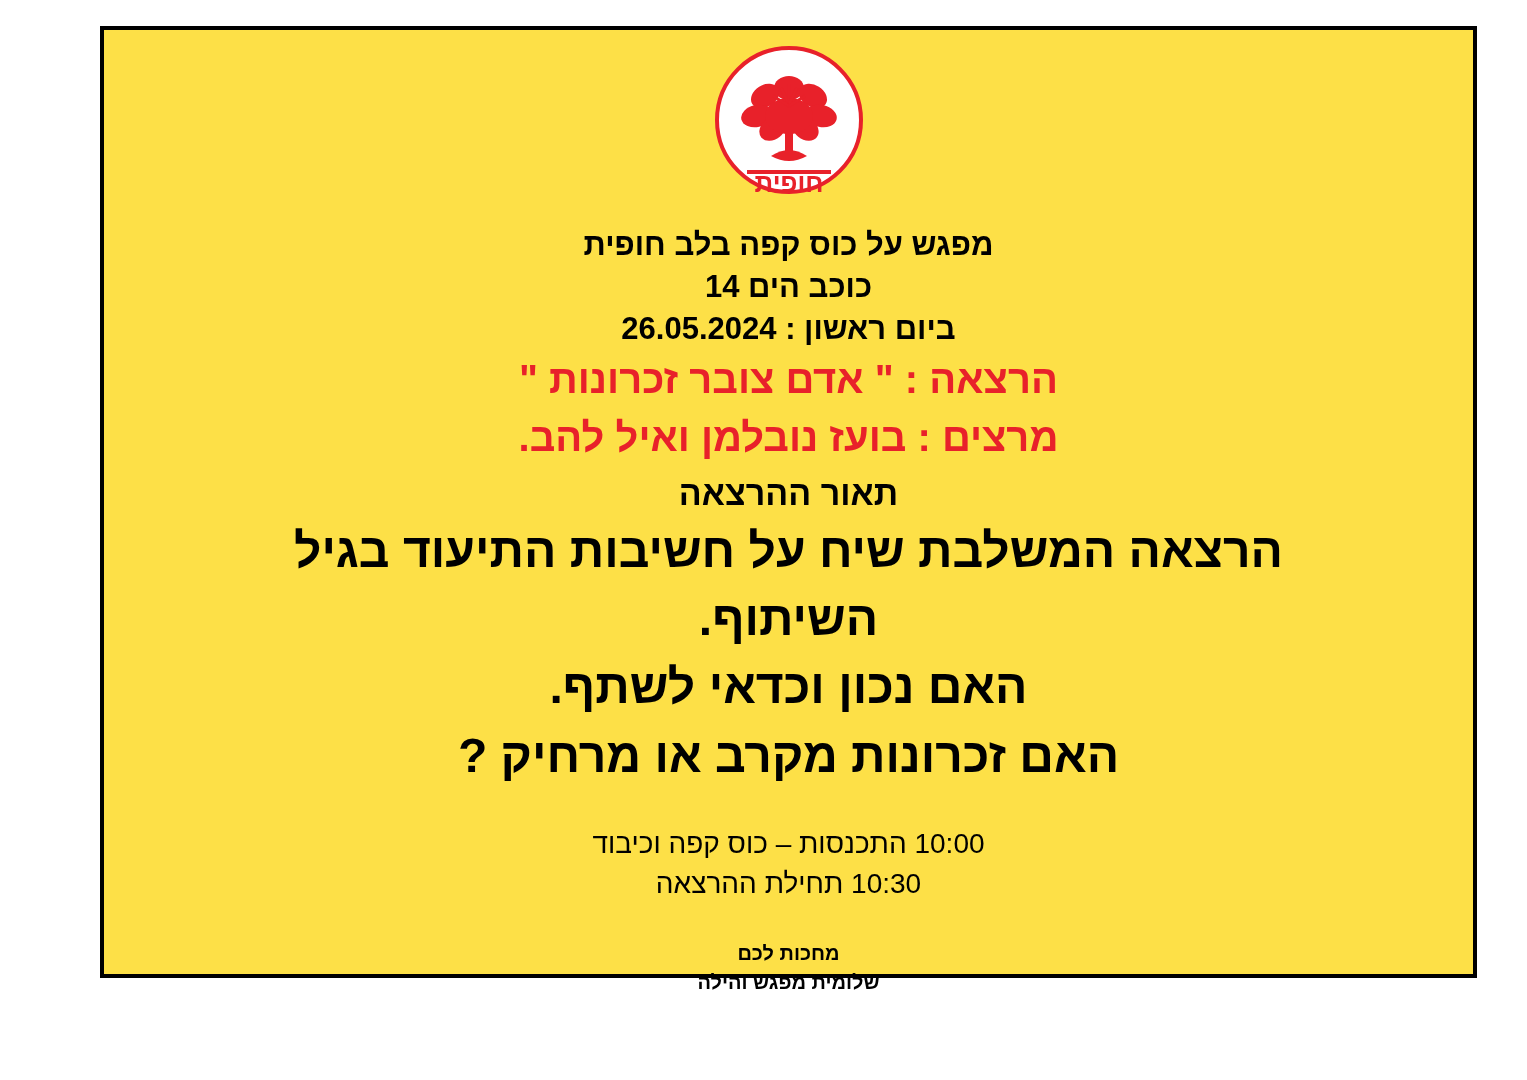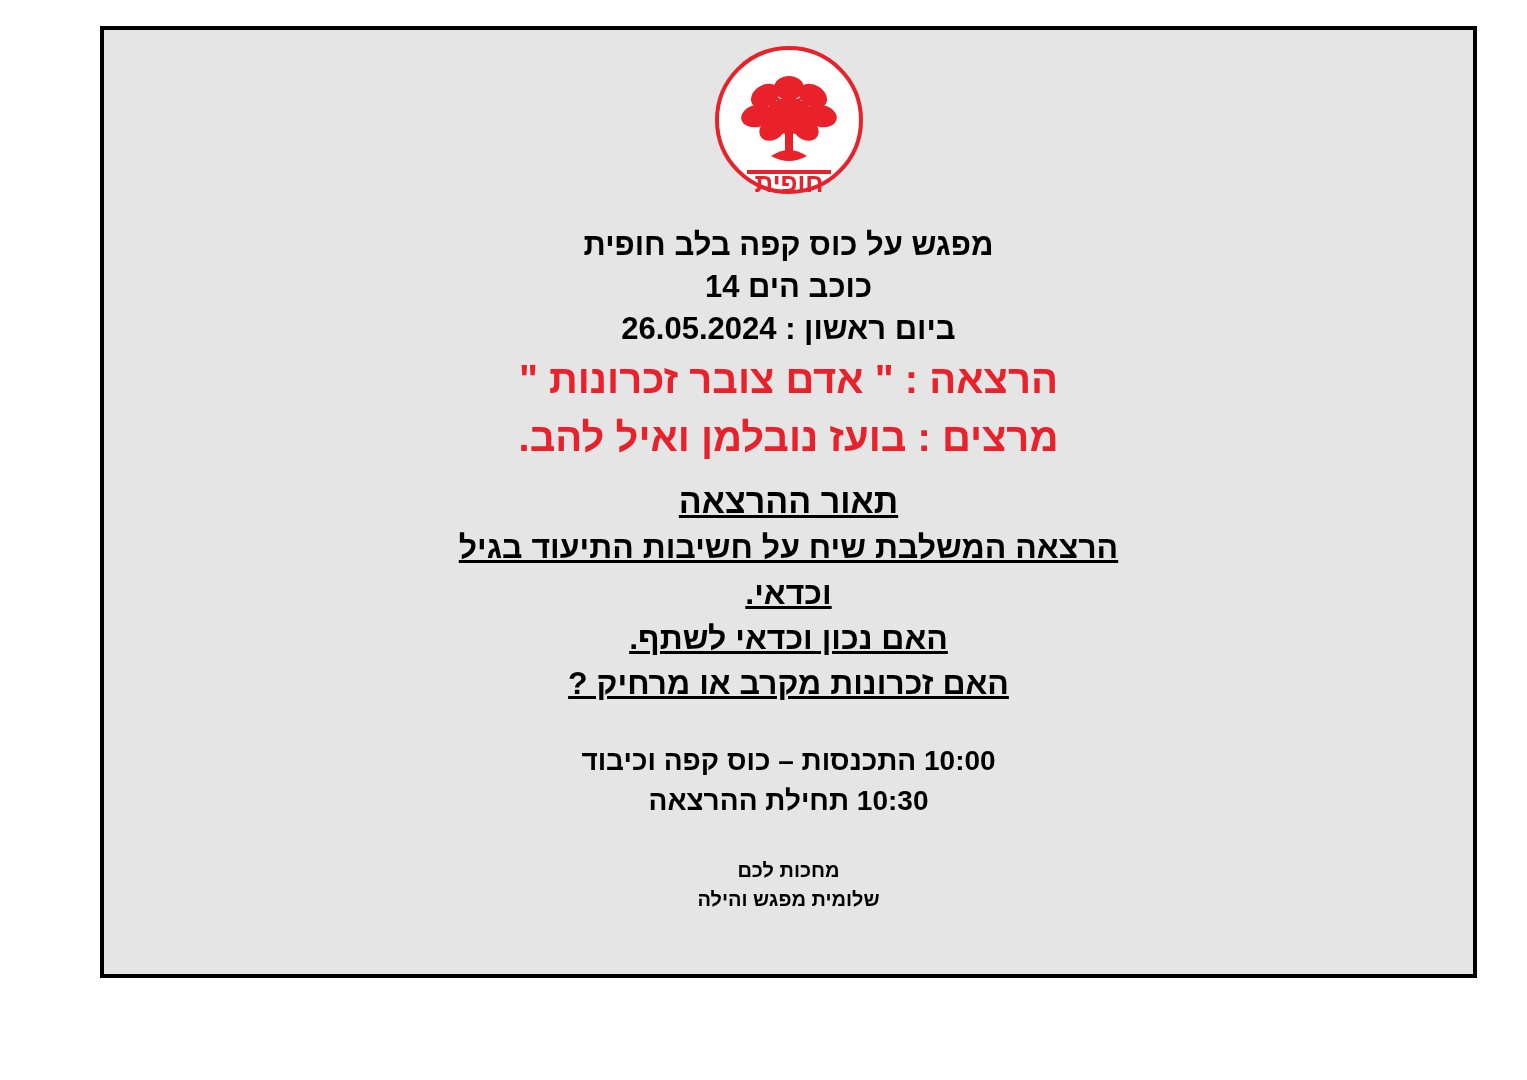--- a/index.html
+++ b/index.html
@@ -20,21 +20,21 @@
     height: 1080px;
     background: #ffffff;
   }
   .flyer-frame {
     position: absolute;
     left: 100px;
     top: 26px;
     width: 1377px;
     height: 952px;
     border: 4px solid #000000;
-    background: #e5e5e5;
+    background: #fde047;
     box-sizing: border-box;
     direction: rtl;
     text-align: center;
   }
   .logo-wrap {
     margin-top: 14px;
     display: flex;
     justify-content: center;
     align-items: center;
   }
@@ -55,34 +55,32 @@
     font-weight: bold;
     line-height: 1.35;
     letter-spacing: 0px;
   }
   .line.red {
     color: #e8212a;
     font-size: 40px;
     line-height: 1.45;
   }
   .line.big {
-    font-size: 32px;
+    font-size: 48px;
     line-height: 1.42;
-    text-decoration: underline;
   }
   .line.desc-title {
     font-size: 34px;
     line-height: 1.4;
-    margin-top: 12px;
-    text-decoration: underline;
+    margin-top: 4px;
   }
   .spacer-md { height: 34px; }
   .schedule {
     font-size: 28px;
-    font-weight: bold;
+    font-weight: normal;
     line-height: 1.45;
   }
   .signoff {
     font-size: 20px;
     font-weight: bold;
     line-height: 1.45;
   }
 </style>
 </head>
 <body>
@@ -124,21 +122,21 @@
       <div class="line">מפגש על כוס קפה בלב חופית</div>
       <div class="line">כוכב הים 14</div>
       <div class="line">ביום ראשון : 26.05.2024</div>
 
       <div class="line red">הרצאה : " אדם צובר זכרונות "</div>
       <div class="line red">מרצים : בועז נובלמן  ואיל להב.</div>
 
       <div class="line desc-title">תאור ההרצאה</div>
 
       <div class="line big">הרצאה המשלבת שיח על חשיבות התיעוד בגיל</div>
-      <div class="line big">וכדאי.</div>
+      <div class="line big">השיתוף.</div>
       <div class="line big">האם נכון וכדאי לשתף.</div>
       <div class="line big">האם זכרונות מקרב או מרחיק ?</div>
 
       <div class="spacer-md"></div>
 
       <div class="schedule">10:00 התכנסות – כוס קפה וכיבוד</div>
       <div class="schedule">10:30  תחילת ההרצאה</div>
 
       <div class="spacer-md"></div>
 

